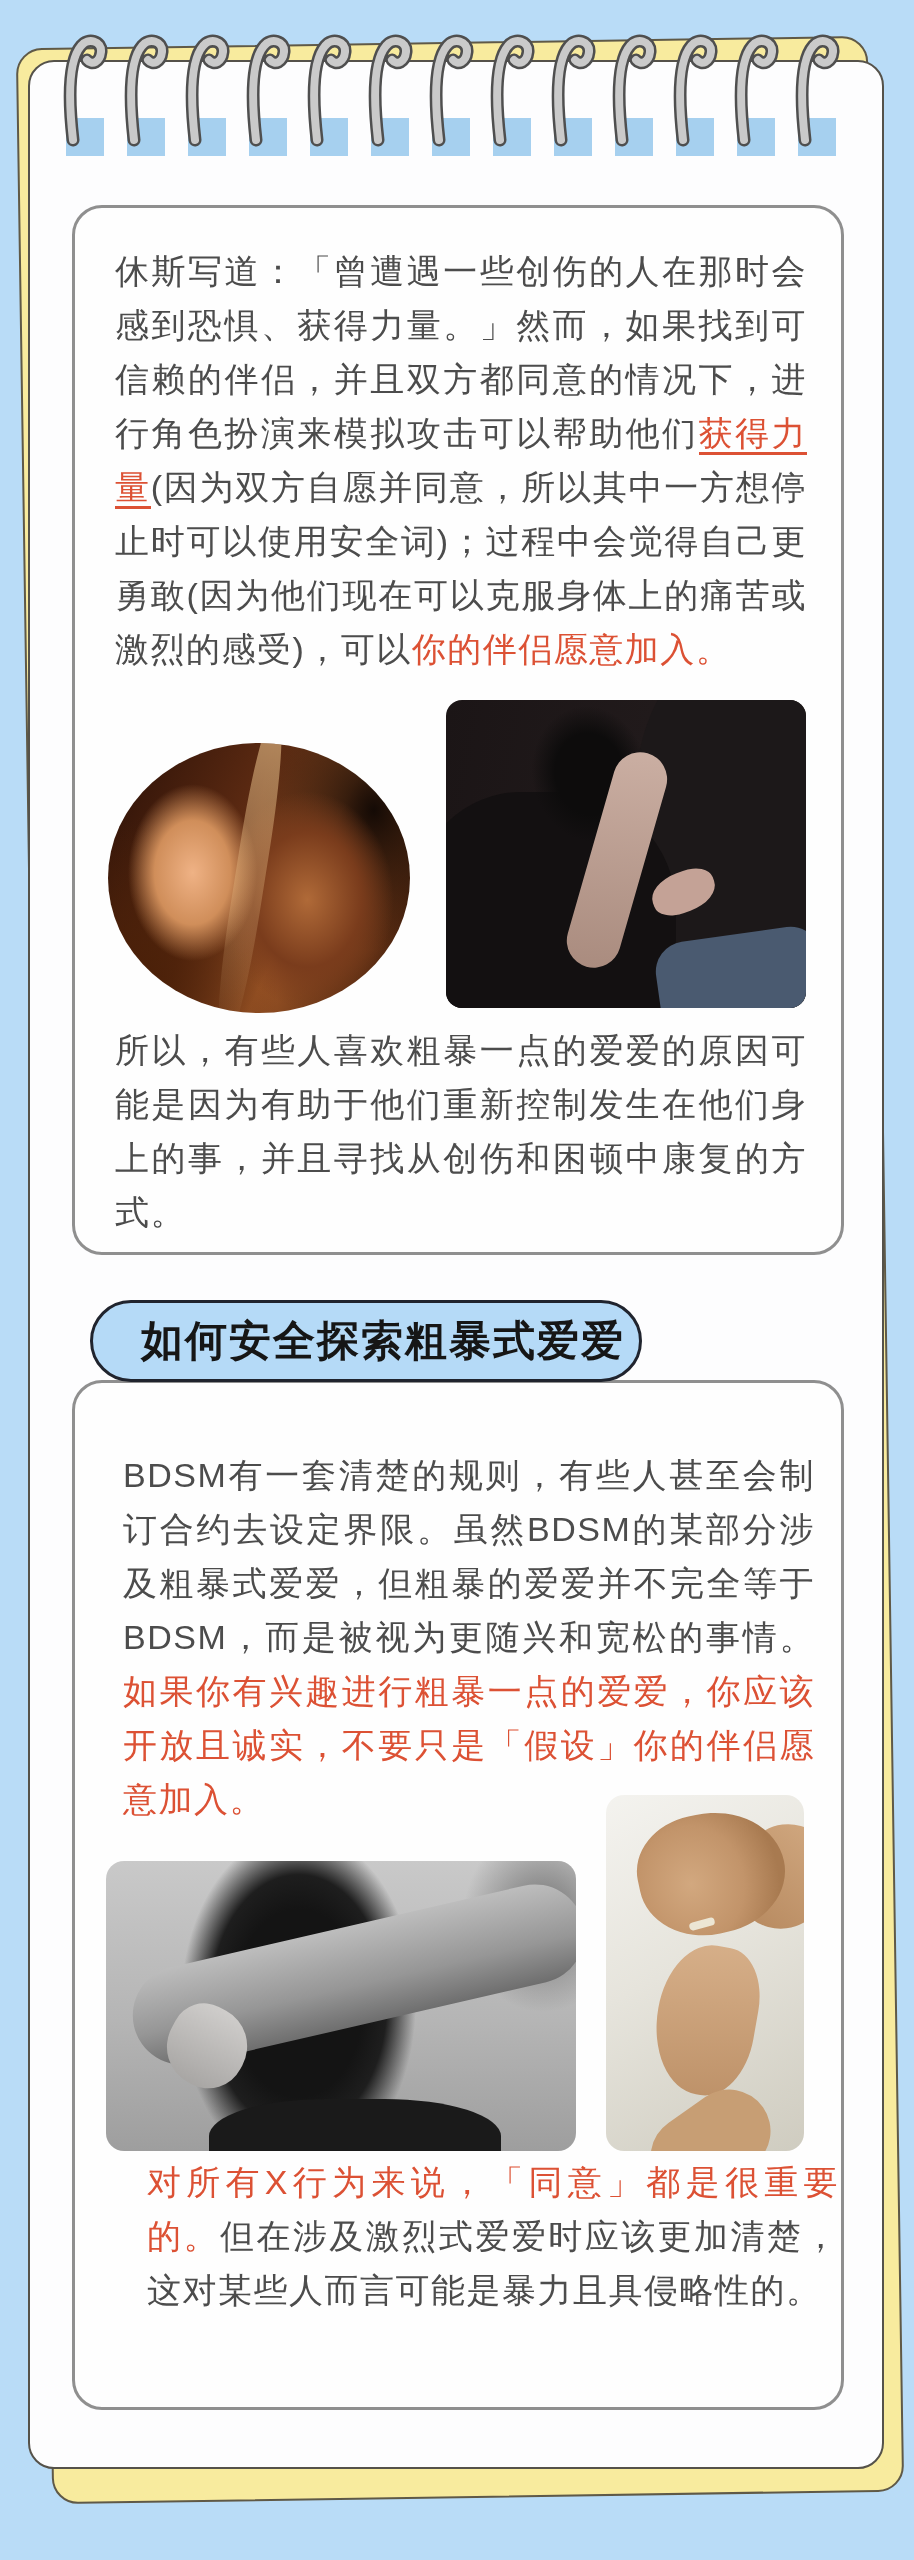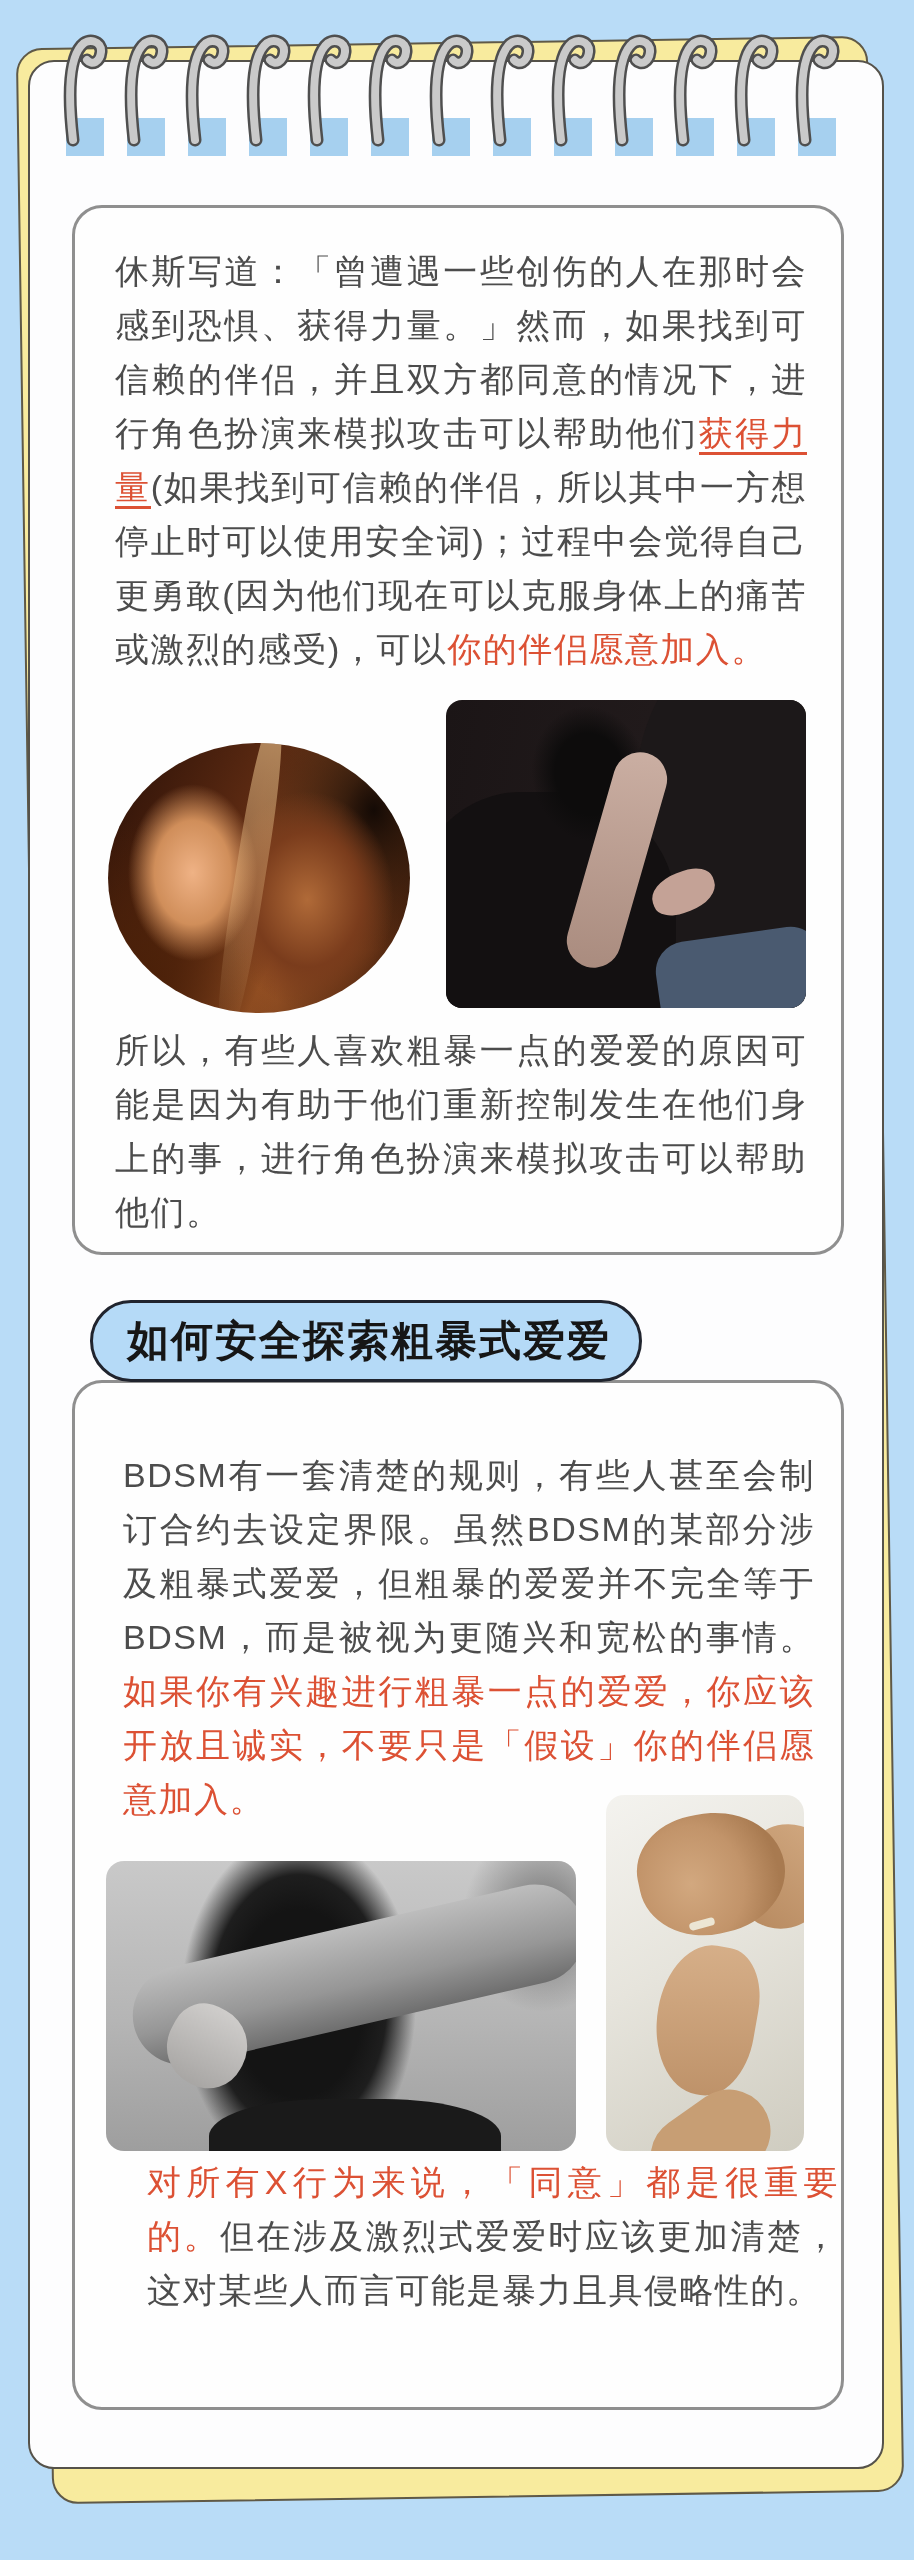--- a/index.html
+++ b/index.html
@@ -39,21 +39,21 @@
   .p3{top:65px;margin-left:8px;}
   .p4{top:772px;margin-left:32px;}
   .hl{color:#dc5134;}
   .hl-u{color:#dc5134;border-bottom:3px solid #dc5134;}
   
   .pill{
     position:absolute;left:90px;top:1300px;width:552px;height:82px;
     background:#b5daf7;border:3px solid #20242e;border-radius:44px;
     box-sizing:border-box;display:flex;align-items:center;
     padding-left:34px;z-index:2;
-    font-size:42px;font-weight:bold;color:#161616;letter-spacing:2px;
+    font-size:42px;font-weight:bold;color:#161616;letter-spacing:2px;justify-content:center;
   }
   
   .photo{position:absolute;overflow:hidden;}
   .photo>div{position:absolute;}
   #photo-faces{
     left:33px;top:535px;width:302px;height:270px;border-radius:50%;
     background:
       radial-gradient(95px 130px at 28% 48%, #efb285 0%, #d08e5a 40%, rgba(0,0,0,0) 68%),
       radial-gradient(120px 150px at 66% 58%, #b06a38 0%, #7a3c1c 45%, rgba(0,0,0,0) 72%),
       radial-gradient(160px 200px at 88% 25%, #140a05 0%, rgba(20,10,5,0) 70%),
@@ -210,38 +210,38 @@
     <div class="hole" style="left: 798px;"></div>
     <div class="ring" style="left: 794px;">
       <svg viewBox="0 0 46 114" xmlns="http://www.w3.org/2000/svg">
         <path d="M 11 106 C 6 62 7 26 19 12 C 26 3 40 7 39 18 C 38 28 30 32 25 26" fill="none" stroke="#4f4f4f" stroke-width="13" stroke-linecap="round"></path>
         <path d="M 11 106 C 6 62 7 26 19 12 C 26 3 40 7 39 18 C 38 28 30 32 25 26" fill="none" stroke="#cacaca" stroke-width="8" stroke-linecap="round"></path>
       </svg>
     </div>
   </div>
 
 <div class="card card1">
-  <div class="card-text p1"><span>休斯写道：「曾遭遇一些创伤的人在那时会感到恐惧、获得力量。」然而，如果找到可信赖的伴侣，并且双方都同意的情况下，进行角色扮演来模拟攻击可以帮助他们</span><span class="hl-u">获得力量</span><span>(如果找到可信赖的伴侣，所以其中一方想停止时可以使用安全词)；过程中会觉得自己更勇敢(因为他们现在可以克服身体上的痛苦或激烈的感受)，可以</span><span class="hl">你的伴侣愿意加入。</span></div>
+  <div class="card-text p1"><span>休斯写道：「曾遭遇一些创伤的人在那时会感到恐惧、获得力量。」然而，如果找到可信赖的伴侣，并且双方都同意的情况下，进行角色扮演来模拟攻击可以帮助他们</span><span class="hl-u">获得力量</span><span>(因为双方自愿并同意，所以其中一方想停止时可以使用安全词)；过程中会觉得自己更勇敢(因为他们现在可以克服身体上的痛苦或激烈的感受)，可以</span><span class="hl">你的伴侣愿意加入。</span></div>
 
   <div class="photo" id="photo-faces" title="couple-faces-closeup-warm-photo">
     <div class="faces-hairlight"></div>
   </div>
 
   <div class="photo" id="photo-kiss" title="couple-kissing-dark-photo">
     <div class="kiss-poster"></div>
     <div class="kiss-cross"></div>
     <div class="kiss-body2"></div>
     <div class="kiss-torso"></div>
     <div class="kiss-hair"></div>
     <div class="kiss-arm"></div>
     <div class="kiss-hand"></div>
     <div class="kiss-jeans"></div>
   </div>
 
-  <div class="card-text p2">所以，有些人喜欢粗暴一点的爱爱的原因可能是因为有助于他们重新控制发生在他们身上的事，进行角色扮演来模拟攻击可以帮助他们。</div>
+  <div class="card-text p2">所以，有些人喜欢粗暴一点的爱爱的原因可能是因为有助于他们重新控制发生在他们身上的事，并且寻找从创伤和困顿中康复的方式。</div>
 </div>
 
 <div class="pill">
   <span>如何安全探索粗暴式爱爱</span>
 </div>
 
 <div class="card card2">
   <div class="card-text p3"><span>BDSM有一套清楚的规则，有些人甚至会制订合约去设定界限。虽然BDSM的某部分涉及粗暴式爱爱，但粗暴的爱爱并不完全等于BDSM，而是被视为更随兴和宽松的事情。</span><span class="hl">如果你有兴趣进行粗暴一点的爱爱，你应该开放且诚实，不要只是「假设」你的伴侣愿意加入。</span></div>
 
   <div class="photo" id="photo-bw" title="woman-arm-across-face-bw-photo">

